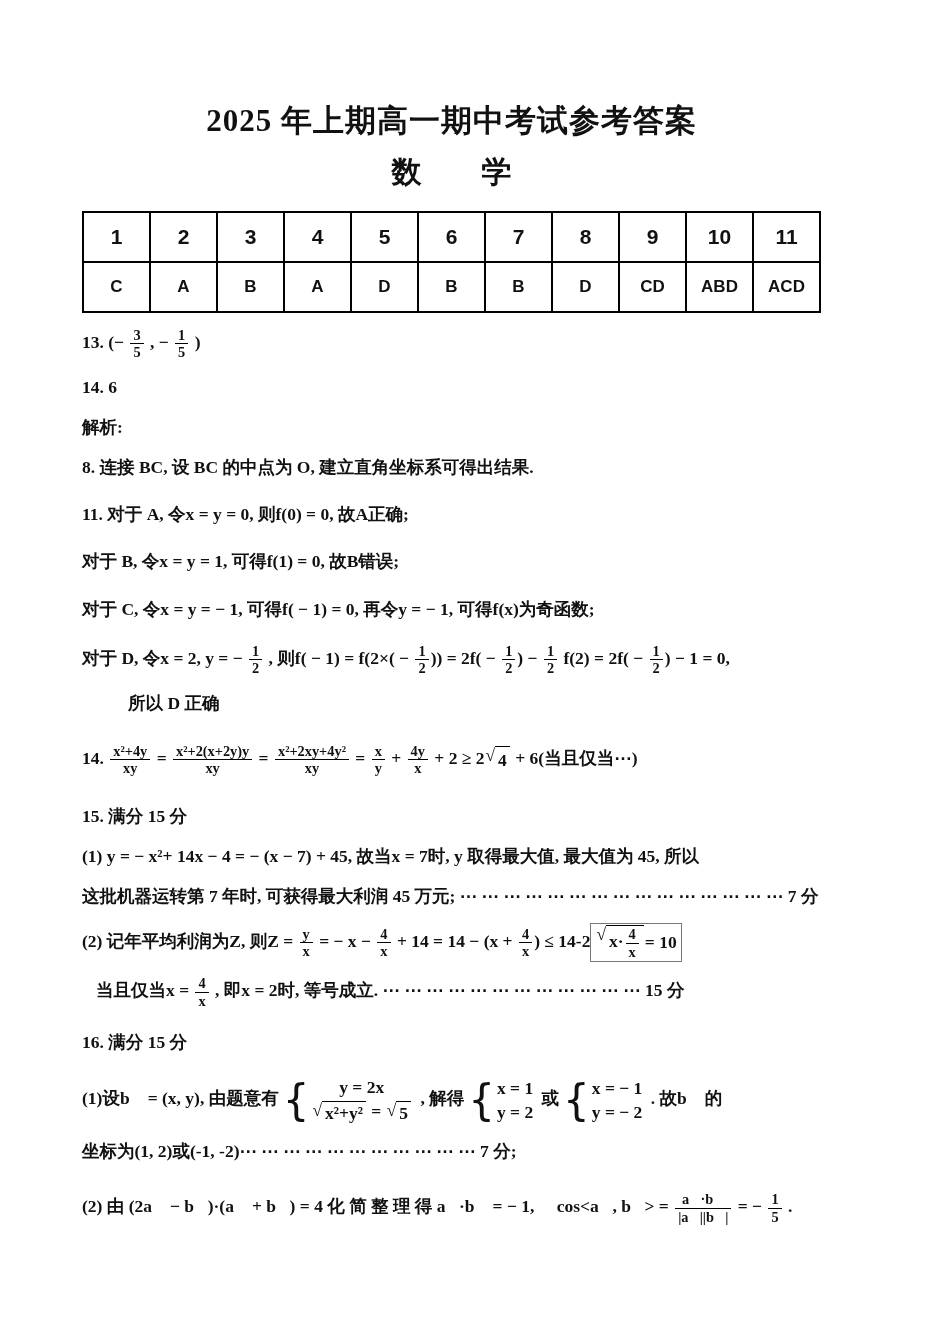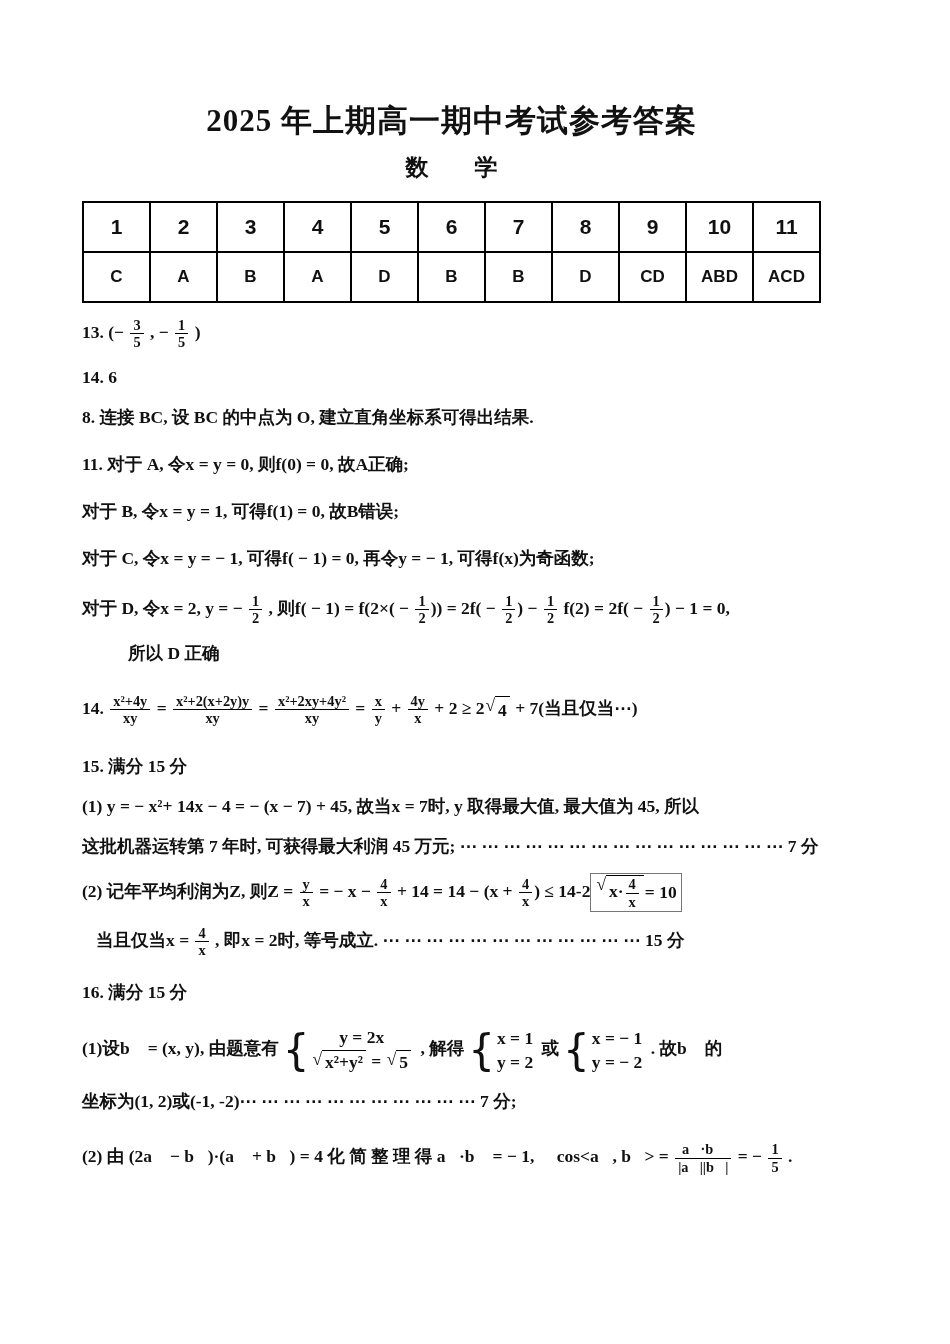--- a/index.html
+++ b/index.html
@@ -18,21 +18,21 @@
   }
   .title {
     text-align: center;
     font-size: 31px;
     font-weight: 700;
     margin: 0 0 10px 0;
     letter-spacing: 1px;
   }
   .subtitle {
     text-align: center;
-    font-size: 23px;
+    font-size: 30px;
     font-weight: 700;
     margin: 0 0 18px 0;
     white-space: pre;
   }
   table.answers {
     width: 100%;
     border-collapse: collapse;
     table-layout: fixed;
     font-family: "Liberation Sans", "DejaVu Sans", sans-serif;
     margin: 0 0 14px 0;
@@ -128,20 +128,21 @@
   </table>
 
   <p class="line"><span>13. (− </span><span class="frac">
         <span class="num"><span>3</span></span>
         <span class="den"><span>5</span></span>
       </span><span> , − </span><span class="frac">
         <span class="num"><span>1</span></span>
         <span class="den"><span>5</span></span>
       </span><span> )</span></p>
   <p class="line"><span>14. 6</span></p>
+  <p class="line"><span>解析:</span></p>
   <p class="line"><span>8. 连接 BC, 设 BC 的中点为 O, 建立直角坐标系可得出结果.</span></p>
   <p class="line mt20"><span>11. 对于 A, 令x = y = 0, 则f(0) = 0, 故A正确;</span></p>
   <p class="line ind mt20"><span>对于 B, 令x = y = 1, 可得f(1) = 0, 故B错误;</span></p>
   <p class="line ind mt20"><span>对于 C, 令x = y = − 1, 可得f( − 1) = 0, 再令y = − 1, 可得f(x)为奇函数;</span></p>
   <p class="line ind mt20"><span>对于 D, 令x = 2, y = − </span><span class="frac">
         <span class="num"><span>1</span></span>
         <span class="den"><span>2</span></span>
       </span><span> , 则f( − 1) = f(2×( − </span><span class="frac">
         <span class="num"><span>1</span></span>
         <span class="den"><span>2</span></span>
@@ -167,21 +168,21 @@
         <span class="den"><span>xy</span></span>
       </span><span> = </span><span class="frac">
         <span class="num"><span>x</span></span>
         <span class="den"><span>y</span></span>
       </span><span> + </span><span class="frac">
         <span class="num"><span>4y</span></span>
         <span class="den"><span>x</span></span>
       </span><span> + 2 ≥ 2</span><span class="sqrt">
         <span class="rsign">√</span>
         <span class="rbody"><span>4</span></span>
-      </span><span> + 7(当且仅当⋯)</span></p>
+      </span><span> + 6(当且仅当⋯)</span></p>
   <p class="line mt26"><span>15. 满分 15 分</span></p>
   <p class="line"><span>(1) y = − x²+ 14x − 4 = − (x − 7) + 45,  故当x = 7时,  y 取得最大值,  最大值为 45,  所以</span></p>
   <p class="line"><span>这批机器运转第 7 年时, 可获得最大利润 45 万元; ⋯ ⋯ ⋯ ⋯ ⋯ ⋯ ⋯ ⋯ ⋯ ⋯ ⋯ ⋯ ⋯ ⋯ ⋯ 7 分</span></p>
   <p class="line"><span>(2) 记年平均利润为Z, 则Z = </span><span class="frac">
         <span class="num"><span>y</span></span>
         <span class="den"><span>x</span></span>
       </span><span> = − x − </span><span class="frac">
         <span class="num"><span>4</span></span>
         <span class="den"><span>x</span></span>
       </span><span> + 14 = 14 − (x + </span><span class="frac">

